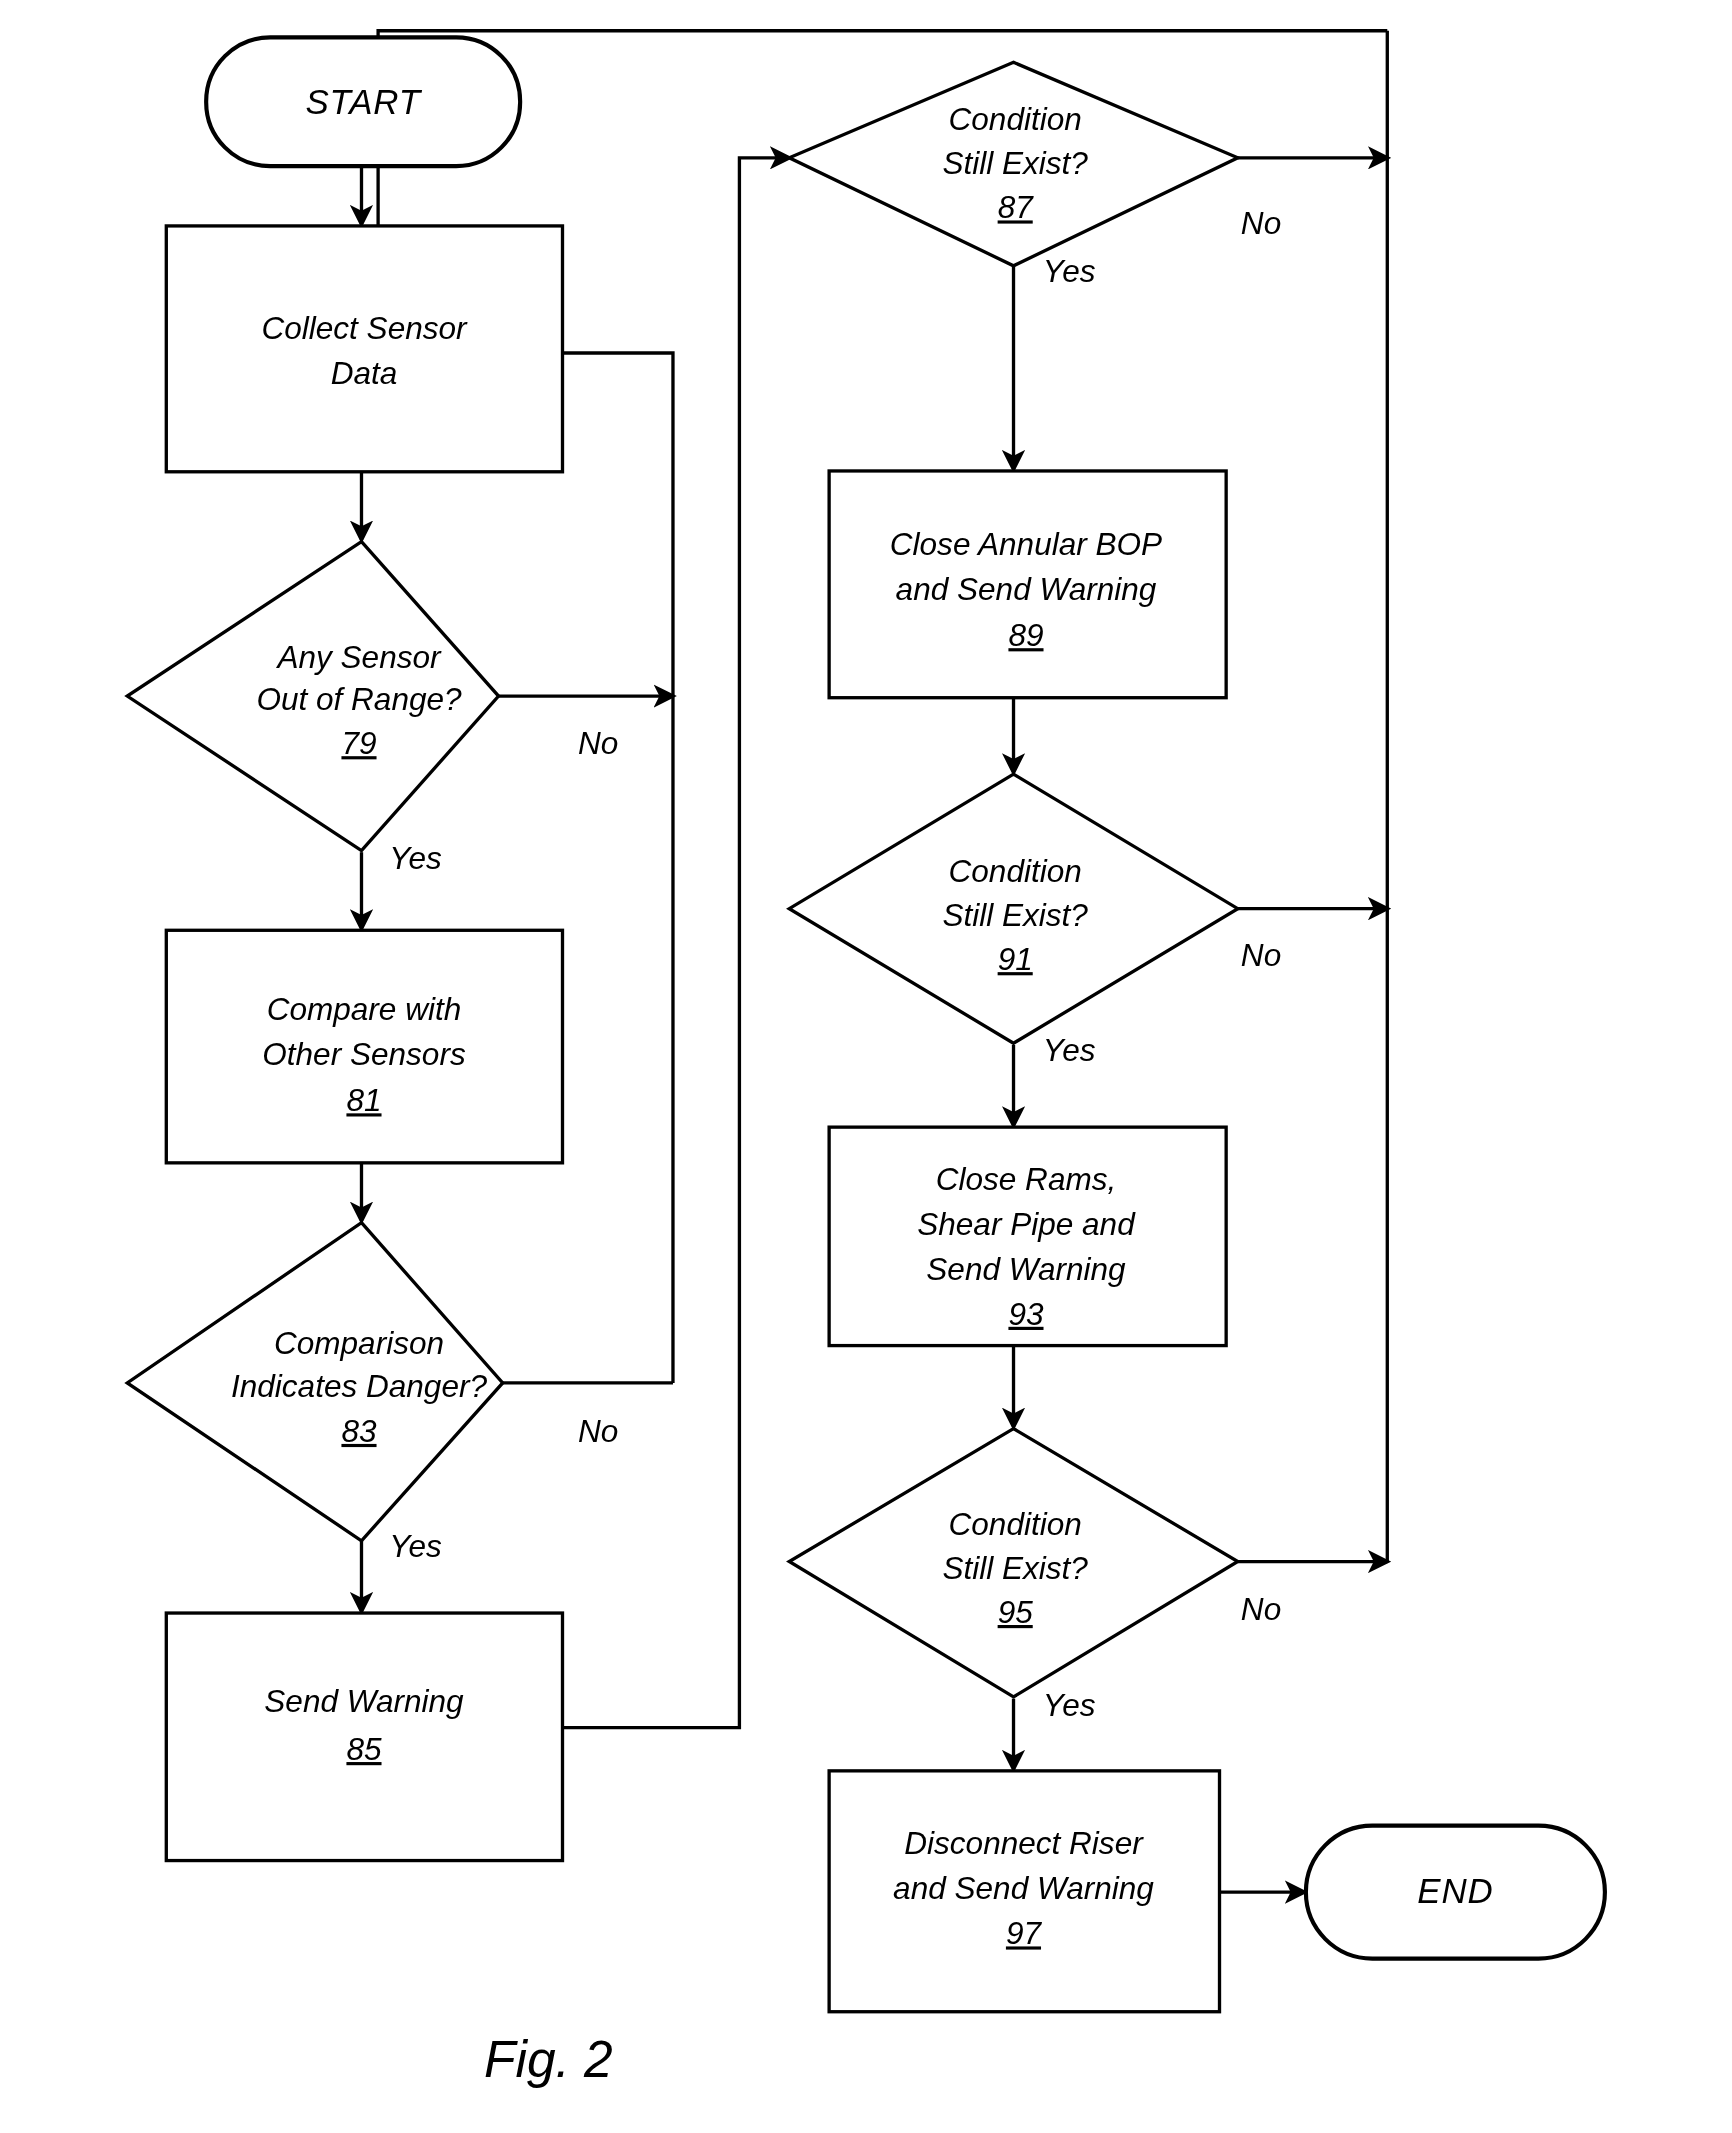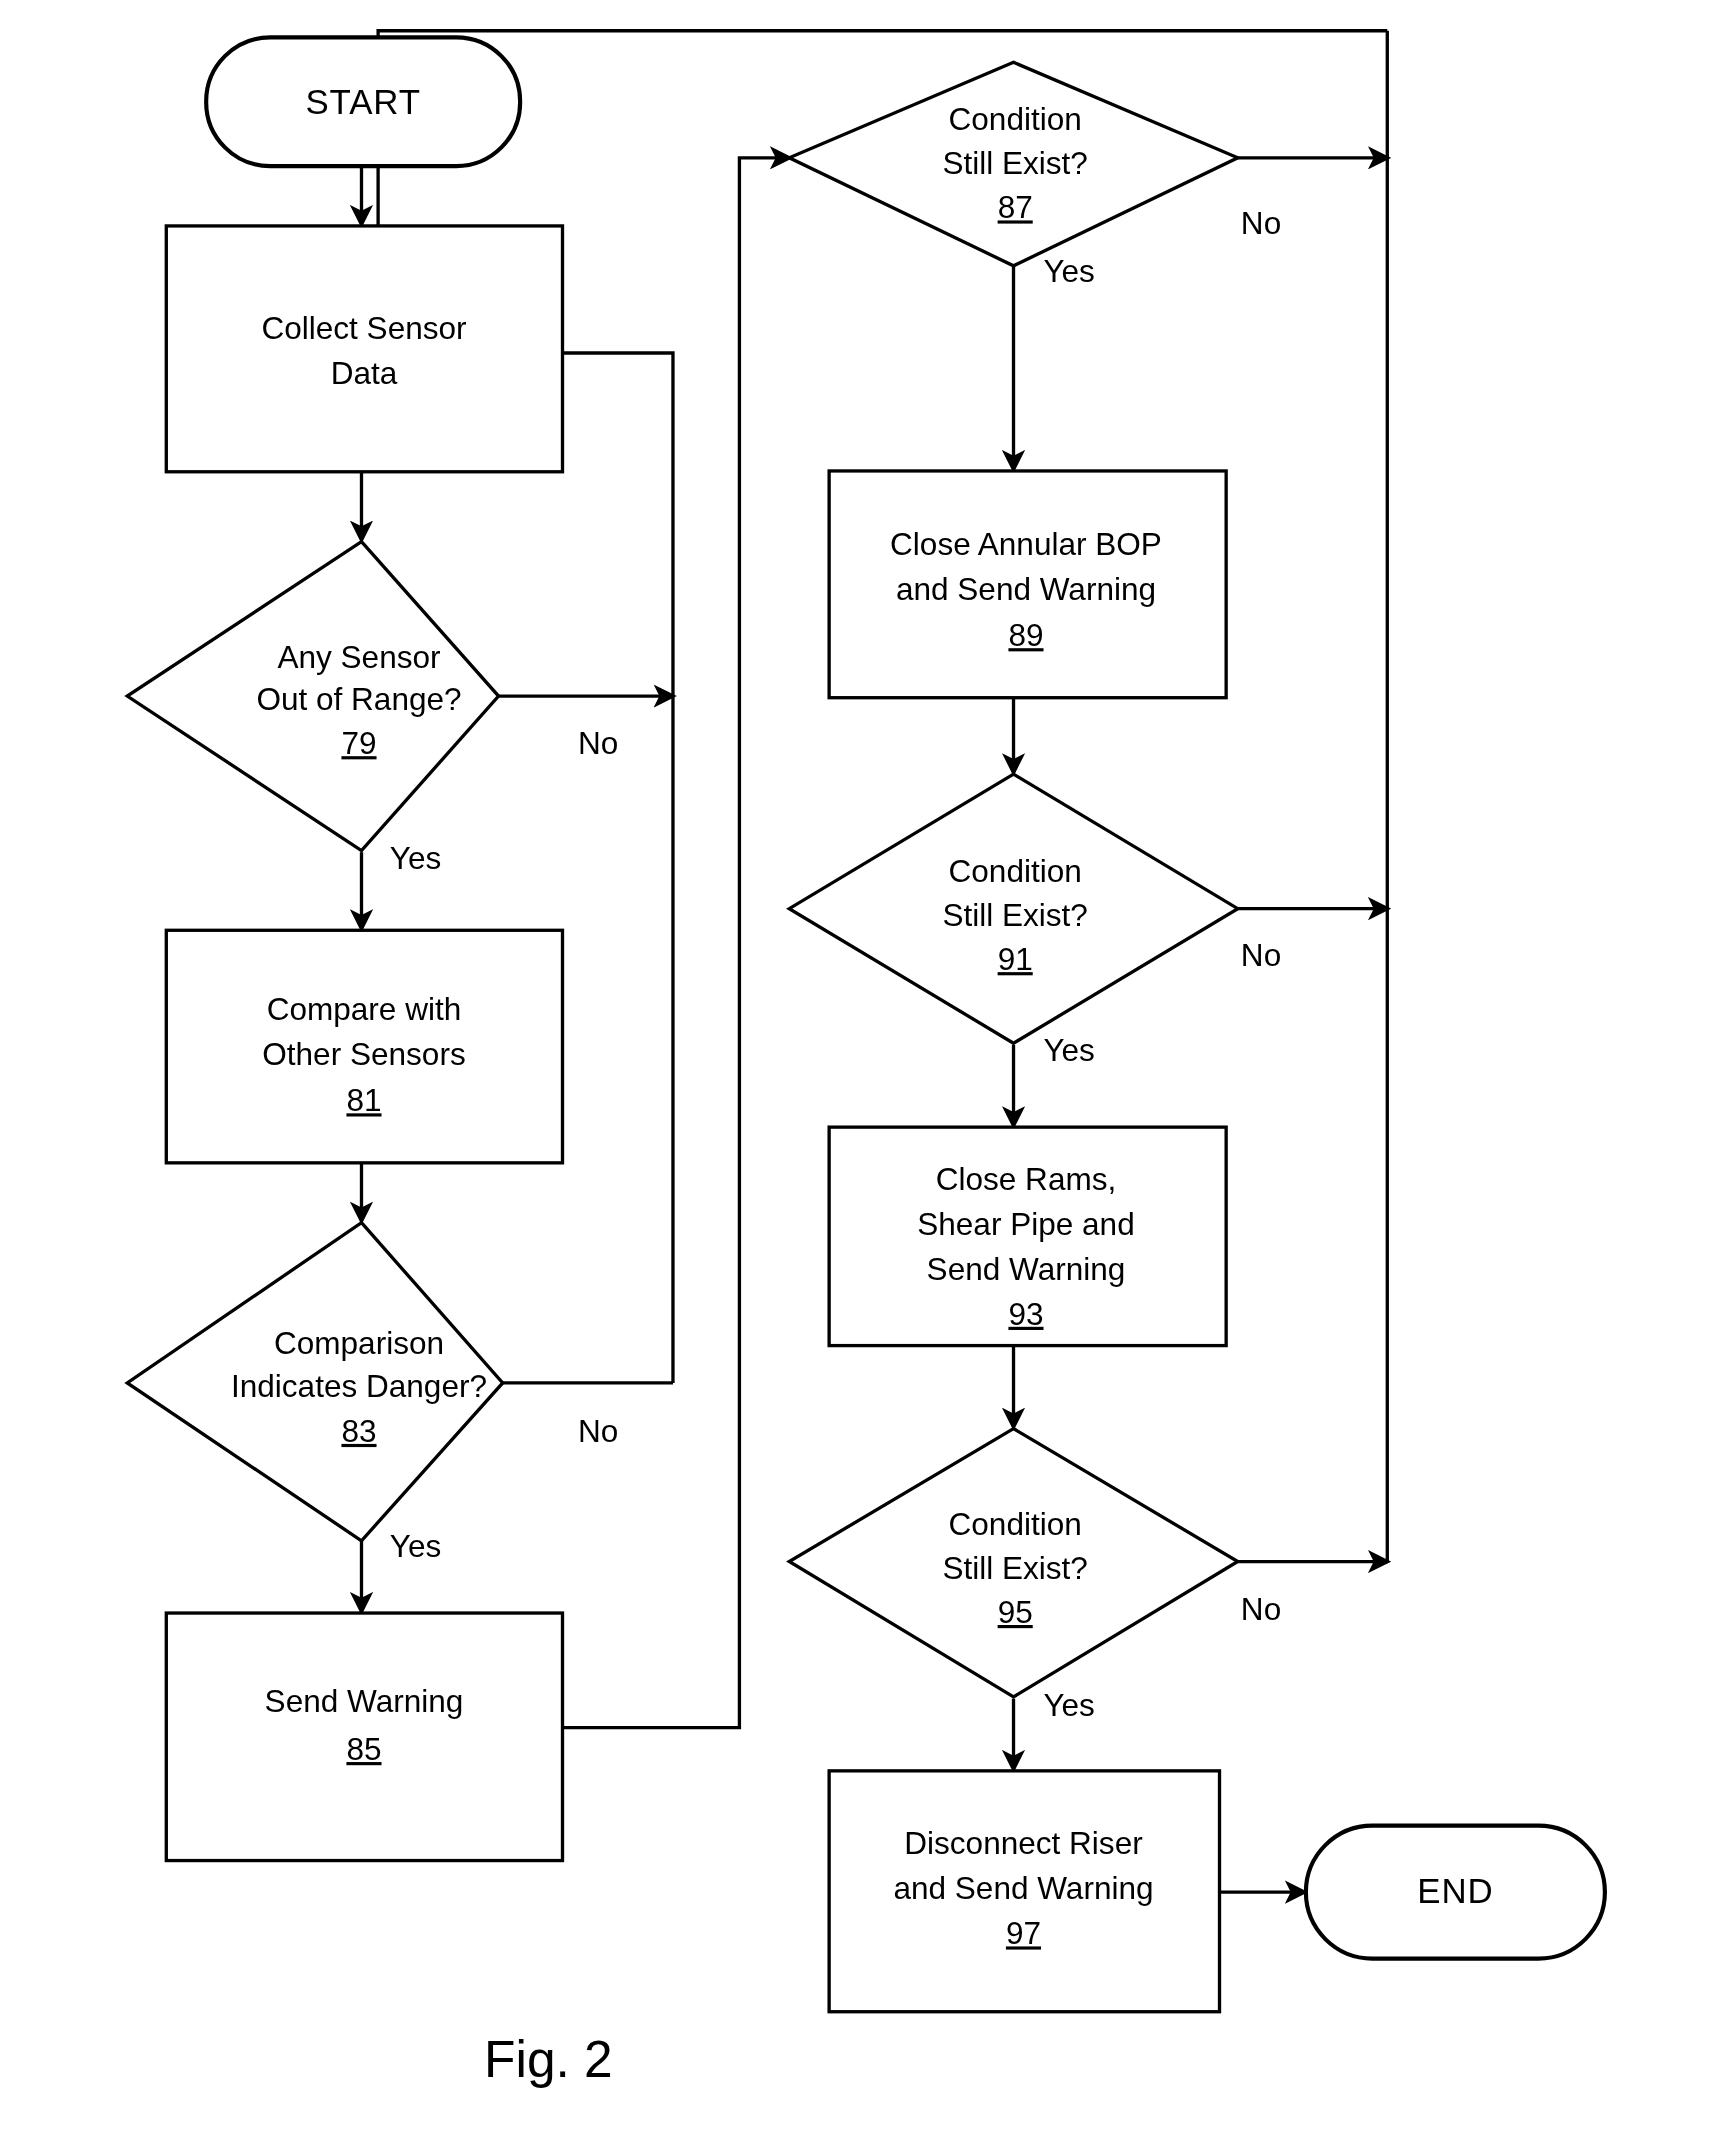--- a/index.html
+++ b/index.html
@@ -13,20 +13,21 @@
     font-family: "Liberation Sans", sans-serif;
     position: relative;
     overflow: hidden;
   }
   #flowchart-root {
     position: absolute;
     left: 0;
     top: 0;
     width: 1733px;
     height: 2133px;
+    font-style: italic;
   }
   svg#flow-svg {
     display: block;
     width: 1733px;
     height: 2133px;
   }
   .node-shape {
     fill: #ffffff;
     stroke: #000000;
     stroke-width: 4;

